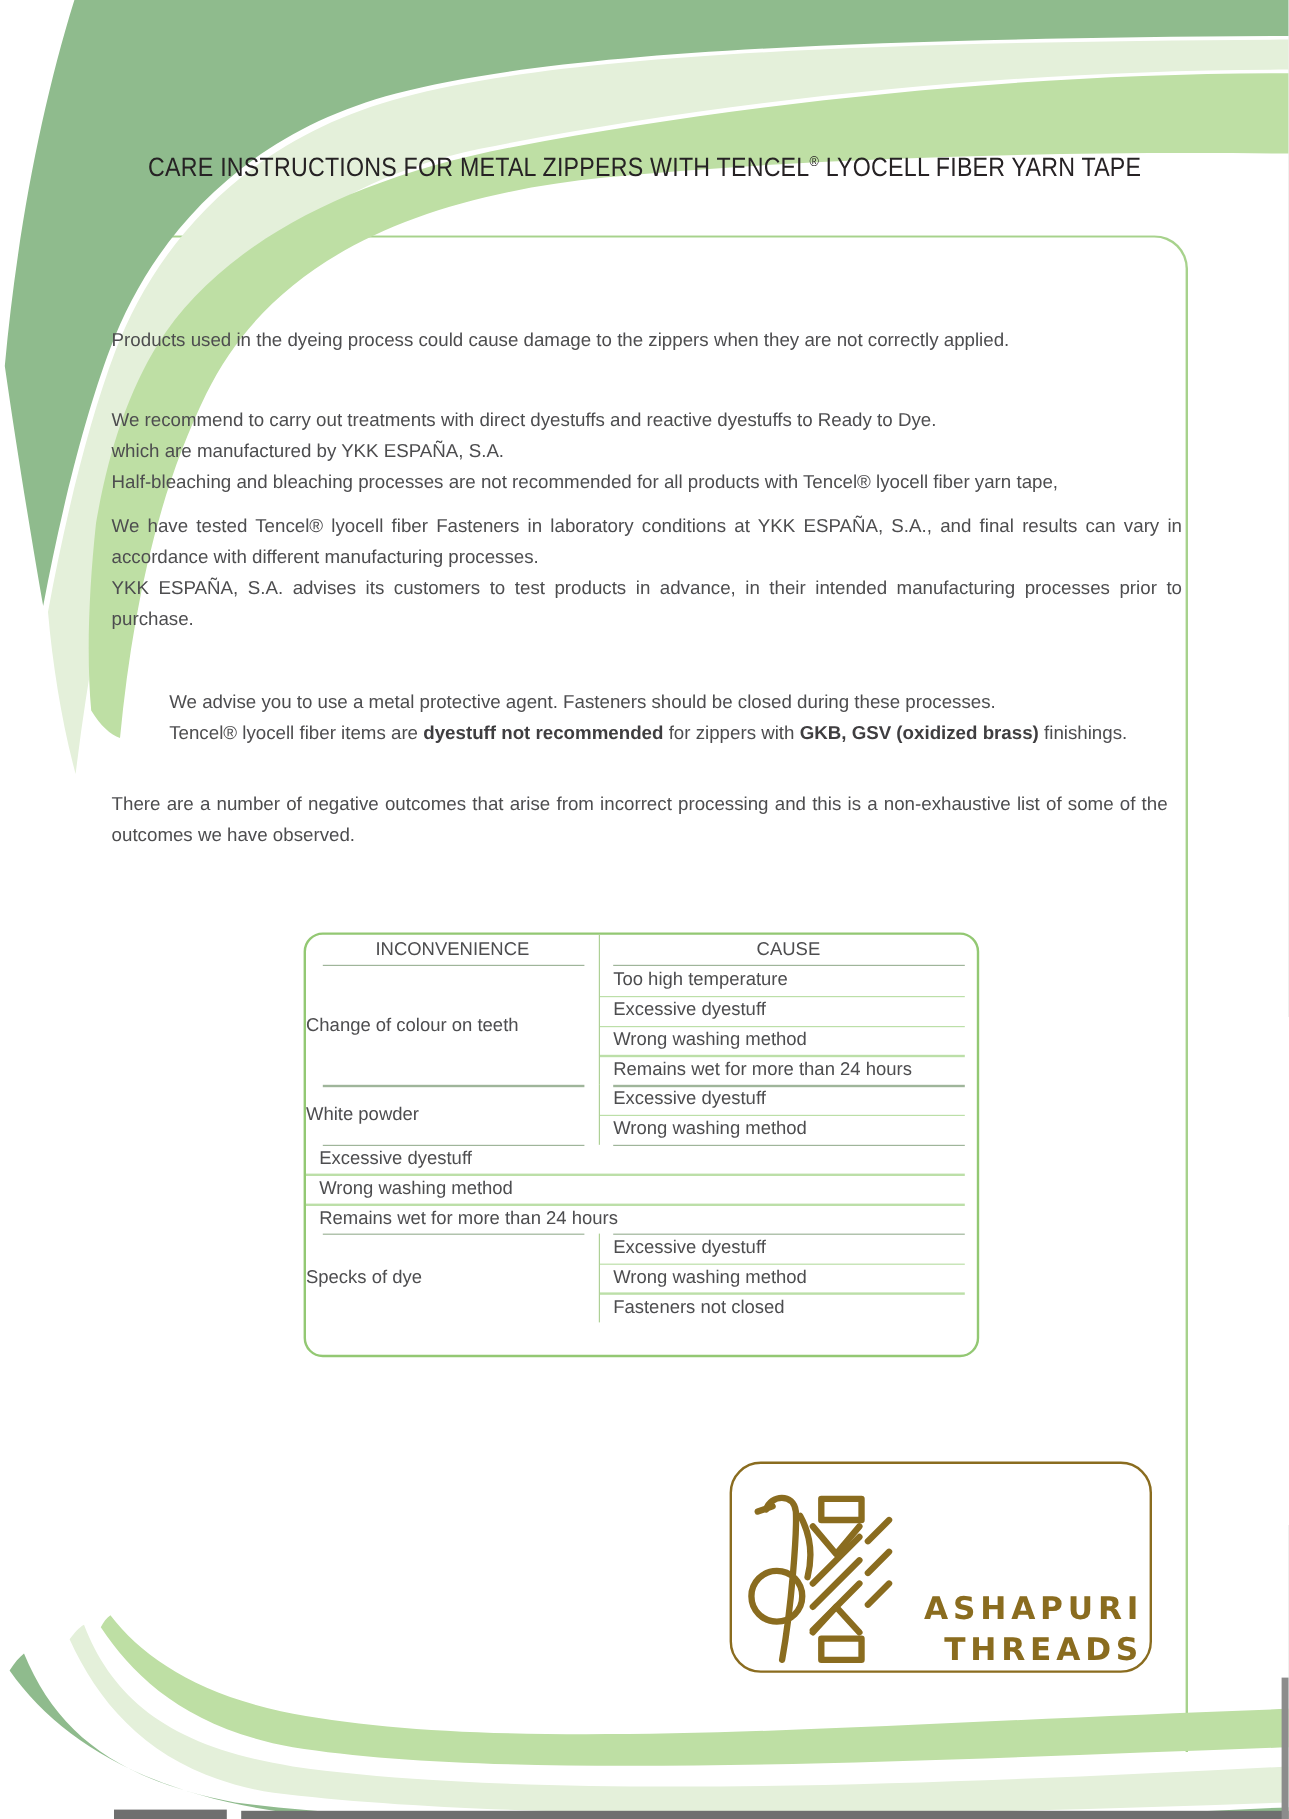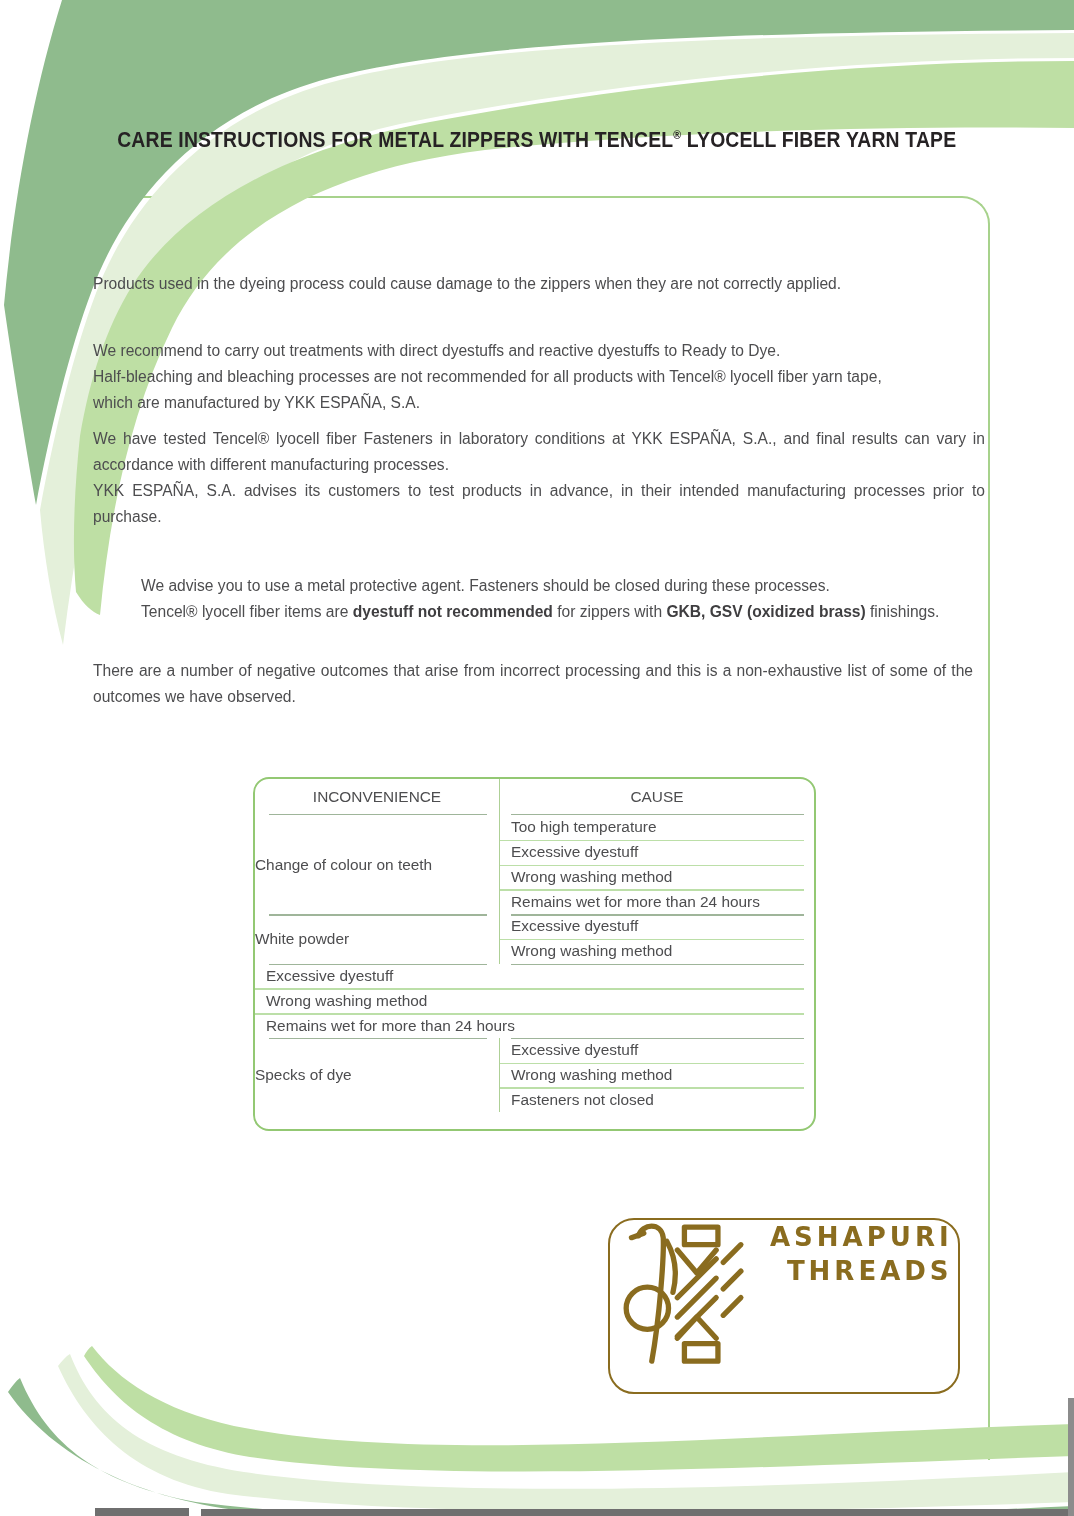--- a/index.html
+++ b/index.html
@@ -2,51 +2,51 @@
 <html style="--band_dark: #8fbb8d; --band_pale: #e4f0da; --band_mid: #bedfa4; --box_border: #a7d28c; --table_border: #93c873; --line_gray: #9fb59a; --line_green: #bcdfa8; --divider: #aed096; --title_color: #262224; --text_color: #4d4d4f; --gold: #8a6c1f; --edge_gray: #6f6f6f;"><head>
 <meta charset="utf-8">
 <style>
   html,body{margin:0;padding:0;background:#d8d8d8;}
   #page{position:relative;width:1074px;height:1516px;background:#ffffff;overflow:hidden;
         font-family:"Liberation Sans",sans-serif;color:var(--text_color,#4d4d4f);}
   svg.deco{position:absolute;left:0;pointer-events:none;}
   #topdeco{top:0;z-index:2;}
   #botdeco{top:1316px;z-index:4;}
   #title{position:absolute;top:127px;left:0;width:1074px;text-align:center;z-index:3;
-         color:var(--title_color,#262224);font-weight:700;font-size:22px;letter-spacing:.2px;}
+         color:var(--title_color,#262224);font-weight:400;font-size:22px;letter-spacing:.2px;}
   #title .squeeze{display:inline-block;transform:scaleX(.88);transform-origin:center;white-space:nowrap;}
   #title sup{font-size:12px;vertical-align:super;}
   #bigbox{position:absolute;left:87px;top:196px;width:901px;height:1262px;z-index:1;
           border-top:2px solid var(--box_border,#a7d28c);border-right:2px solid var(--box_border,#a7d28c);
           border-radius:0 28px 0 0;}
   .para{position:absolute;left:93px;width:892px;z-index:3;font-size:15.6px;line-height:26px;}
   .just{text-align:justify;}
   #p1{top:271px;} #p2{top:338px;} #p3{top:426px;} #p4{top:573px;margin-left:48px;} #p5{top:658px;width:880px;}
   .para b{font-weight:700;color:#3f3e40;}
   
   #tbl{position:absolute;left:253px;top:777px;width:559px;height:350px;z-index:3;
        border:2px solid var(--table_border,#93c873);border-radius:16px;display:flex;flex-direction:column;
        font-size:15.4px;}
-  #thead{display:flex;height:36px;position:relative;flex:none;}
+  #thead{display:flex;height:26px;position:relative;flex:none;}
   #thead .th{display:flex;align-items:center;justify-content:center;}
   .lcol{width:244px;flex:none;border-right:1.5px solid var(--divider,#aed096);}
   .rcol{flex:1;}
   #thead::before{content:'';position:absolute;bottom:0;left:14px;width:218px;height:1.5px;background:var(--line_gray,#9fb59a);}
   #thead::after{content:'';position:absolute;bottom:0;left:256px;right:10px;height:1.5px;background:var(--line_gray,#9fb59a);}
   .grp{display:flex;position:relative;}
   .grp::before{content:'';position:absolute;top:0;left:14px;width:218px;height:1.5px;background:var(--line_gray,#9fb59a);}
   .grp::after{content:'';position:absolute;top:0;left:256px;right:10px;height:1.5px;background:var(--line_gray,#9fb59a);}
   .grp:first-of-type::before,.grp:first-of-type::after{display:none;}
   .inc{display:flex;align-items:center;}
   .causes{display:flex;flex-direction:column;}
   .cause{flex:1;display:flex;align-items:center;padding-left:11px;position:relative;}
   .cause + .cause::before{content:'';position:absolute;top:0;left:0;right:10px;height:1.5px;background:var(--line_green,#bcdfa8);}
   
   #logo{position:absolute;left:608px;top:1218px;width:348px;height:172px;z-index:3;
-        border:2.5px solid var(--gold,#8a6c1f);border-radius:26px;display:flex;align-items:flex-start;}
+        border:2.5px solid var(--gold,#8a6c1f);border-radius:26px;display:flex;align-items:flex-end;}
   #logo-icon{margin-left:10px;flex:none;}
   #logo-text{flex:1;display:flex;flex-direction:column;align-items:flex-end;padding-right:22px;
              font-family:"DejaVu Sans",sans-serif;font-weight:700;color:var(--gold,#8a6c1f);
              font-size:26px;letter-spacing:4px;line-height:34px;}
   .edge{position:absolute;background:var(--edge_gray,#6f6f6f);z-index:5;}
   #edge-b1{left:95px;top:1508px;width:94px;height:8px;}
   #edge-b2{left:201px;top:1509px;width:873px;height:7px;}
   #edge-r{left:1068px;top:1398px;width:6px;height:118px;background:#8c8c8c;}
 </style>
 </head>
@@ -65,22 +65,22 @@
   <div id="title">
     <span class="squeeze">
       <span>CARE INSTRUCTIONS FOR METAL ZIPPERS WITH TENCEL</span><sup>®</sup><span> LYOCELL FIBER YARN TAPE</span>
     </span>
   </div>
 
   <div class="para" id="p1">Products used in the dyeing process could cause damage to the zippers when they are not correctly applied.</div>
 
   <div class="para" id="p2">
     <div>We recommend to carry out treatments with direct dyestuffs and reactive dyestuffs to Ready to Dye.</div>
+    <div>which are manufactured by YKK ESPAÑA, S.A.</div>
     <div>Half-bleaching and bleaching processes are not recommended for all products with Tencel® lyocell fiber yarn tape,</div>
-    <div>which are manufactured by YKK ESPAÑA, S.A.</div>
   </div>
 
   <div class="para just" id="p3">
     <div>We have tested Tencel® lyocell fiber Fasteners in laboratory conditions at YKK ESPAÑA, S.A., and final results can vary in accordance with different manufacturing processes.</div>
     <div>YKK ESPAÑA, S.A. advises its customers to test products in advance, in their intended manufacturing processes prior to purchase.</div>
   </div>
 
   <div class="para" id="p4">
     <div>We advise you to use a metal protective agent. Fasteners should be closed during these processes.</div>
     <div><span>Tencel® lyocell fiber items are </span><b>dyestuff not recommended</b><span> for zippers with </span><b>GKB, GSV (oxidized brass)</b><span> finishings.</span></div>

